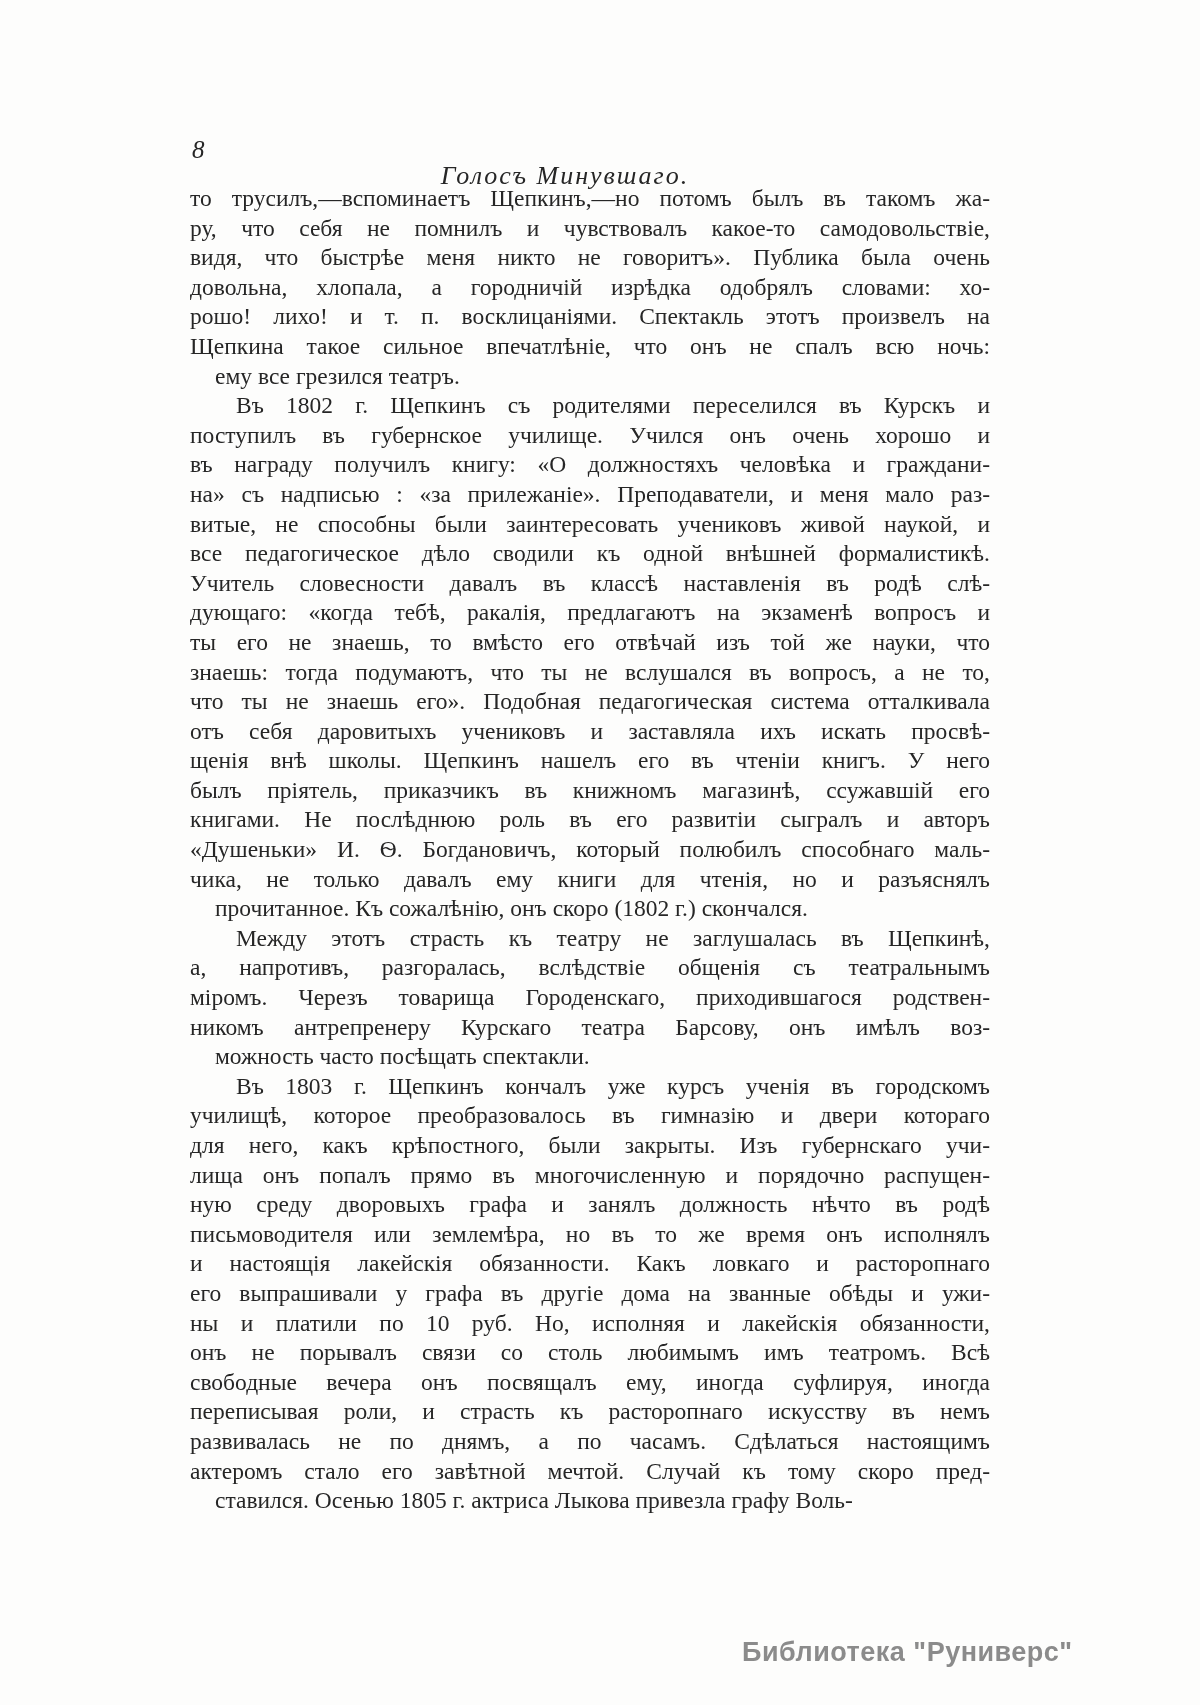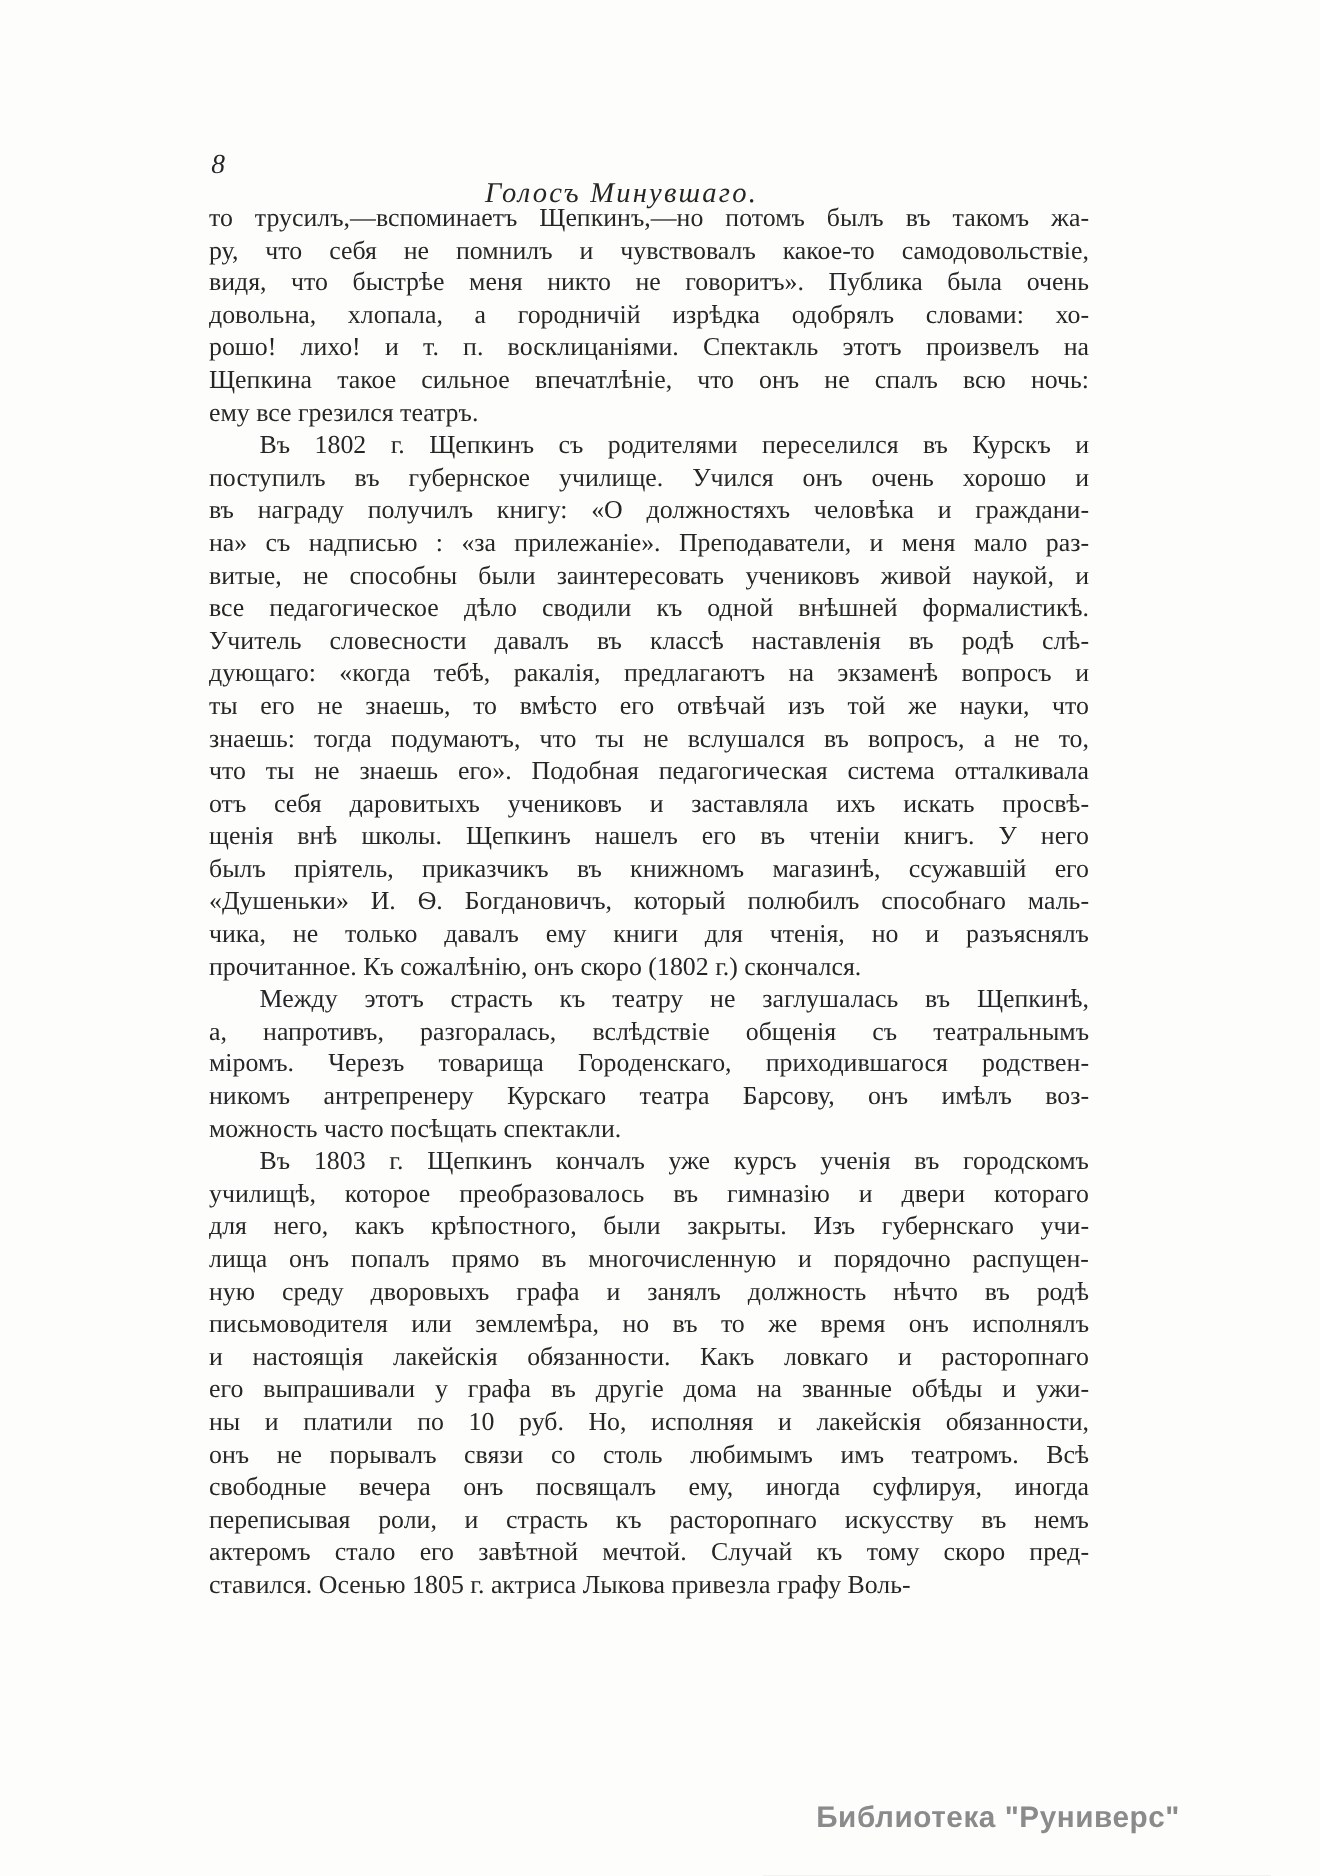--- a/index.html
+++ b/index.html
@@ -43,21 +43,21 @@
     width: 800px;
     font-size: 23.5px;
     line-height: 29.6px;
     text-rendering: optimizeLegibility;
   }
   .line {
     text-align: justify;
     text-align-last: justify;
     font-family: Liberation Serif, serif;
   }
-  .line.last { text-align-last: left; }
+  .line.last { text-align-last: left; margin-left: 25px; }
   .line.indent { text-indent: 46px; }
   .watermark {
     position: absolute;
     left: 742px;
     top: 1637px;
     font-family: "Liberation Sans", "DejaVu Sans", sans-serif;
     font-weight: bold;
     font-size: 27px;
     letter-spacing: 0.5px;
   }
@@ -90,20 +90,21 @@
         <div class="line">витые, не способны были заинтересовать учениковъ живой наукой, и</div>
         <div class="line">все педагогическое дѣло сводили къ одной внѣшней формалистикѣ.</div>
         <div class="line">Учитель словесности давалъ въ классѣ наставленія въ родѣ слѣ-</div>
         <div class="line">дующаго: «когда тебѣ, ракалія, предлагаютъ на экзаменѣ вопросъ и</div>
         <div class="line">ты его не знаешь, то вмѣсто его отвѣчай изъ той же науки, что</div>
         <div class="line">знаешь: тогда подумаютъ, что ты не вслушался въ вопросъ, а не то,</div>
         <div class="line">что ты не знаешь его». Подобная педагогическая система отталкивала</div>
         <div class="line">отъ себя даровитыхъ учениковъ и заставляла ихъ искать просвѣ-</div>
         <div class="line">щенія внѣ школы. Щепкинъ нашелъ его въ чтеніи книгъ. У него</div>
         <div class="line">былъ пріятель, приказчикъ въ книжномъ магазинѣ, ссужавшій его</div>
+        <div class="line">книгами. Не послѣднюю роль въ его развитіи сыгралъ и авторъ</div>
         <div class="line">«Душеньки» И. Ѳ. Богдановичъ, который полюбилъ способнаго маль-</div>
         <div class="line">чика, не только давалъ ему книги для чтенія, но и разъяснялъ</div>
         <div class="line last">прочитанное. Къ сожалѣнію, онъ скоро (1802 г.) скончался.</div>
       </div>
       <div class="paragraph">
         <div class="line indent">Между этотъ страсть къ театру не заглушалась въ Щепкинѣ,</div>
         <div class="line">а, напротивъ, разгоралась, вслѣдствіе общенія съ театральнымъ</div>
         <div class="line">міромъ. Черезъ товарища Городенскаго, приходившагося родствен-</div>
         <div class="line">никомъ антрепренеру Курскаго театра Барсову, онъ имѣлъ воз-</div>
         <div class="line last">можность часто посѣщать спектакли.</div>
@@ -114,20 +115,21 @@
         <div class="line">для него, какъ крѣпостного, были закрыты. Изъ губернскаго учи-</div>
         <div class="line">лища онъ попалъ прямо въ многочисленную и порядочно распущен-</div>
         <div class="line">ную среду дворовыхъ графа и занялъ должность нѣчто въ родѣ</div>
         <div class="line">письмоводителя или землемѣра, но въ то же время онъ исполнялъ</div>
         <div class="line">и настоящія лакейскія обязанности. Какъ ловкаго и расторопнаго</div>
         <div class="line">его выпрашивали у графа въ другіе дома на званные обѣды и ужи-</div>
         <div class="line">ны и платили по 10 руб. Но, исполняя и лакейскія обязанности,</div>
         <div class="line">онъ не порывалъ связи со столь любимымъ имъ театромъ. Всѣ</div>
         <div class="line">свободные вечера онъ посвящалъ ему, иногда суфлируя, иногда</div>
         <div class="line">переписывая роли, и страсть къ расторопнаго искусству въ немъ</div>
+        <div class="line">развивалась не по днямъ, а по часамъ. Сдѣлаться настоящимъ</div>
         <div class="line">актеромъ стало его завѣтной мечтой. Случай къ тому скоро пред-</div>
         <div class="line last">ставился. Осенью 1805 г. актриса Лыкова привезла графу Воль-</div>
       </div>
     </div>
 
   <div class="watermark" style="color: rgb(139, 139, 139);">Библиотека "Руниверс"</div>
 
 </div>
 
 </body></html>

